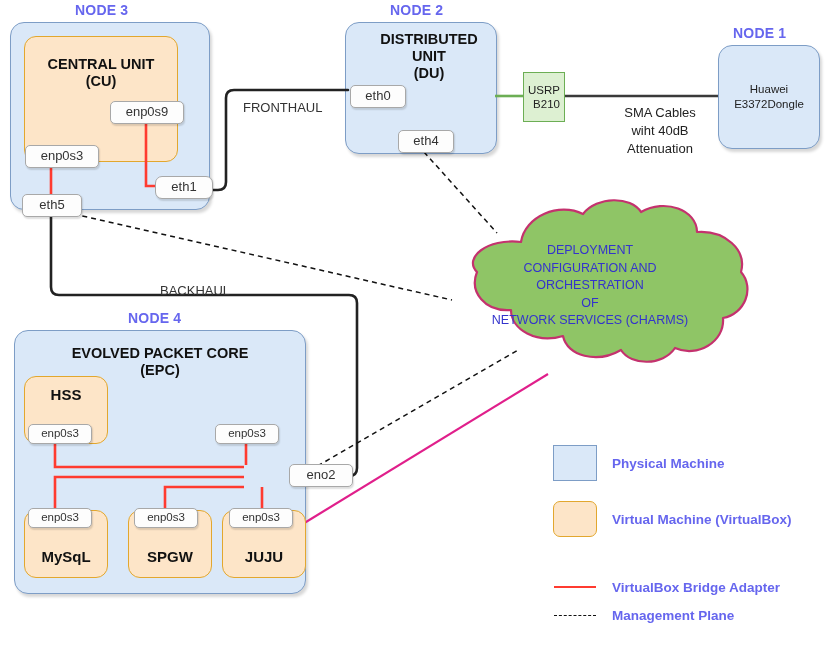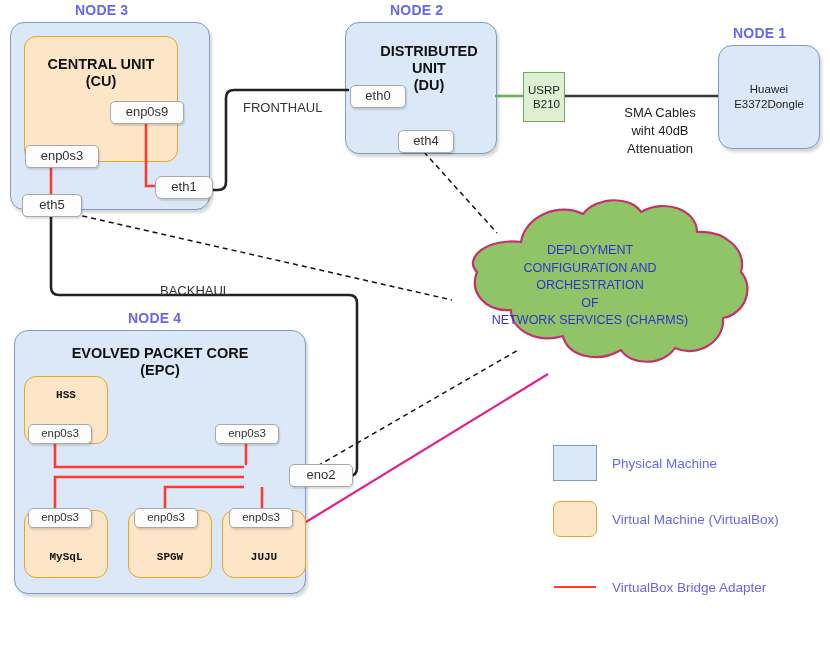--- a/index.html
+++ b/index.html
@@ -79,21 +79,21 @@
   }
   .vm-title {
     position: absolute;
     left: 0; right: 0;
     text-align: center;
     color: #111111;
     font-weight: bold;
     white-space: pre-line;
   }
   .vm-big { font-size: 14.5px; line-height: 17px; }
-  .vm-small { font-size: 11px; line-height: 16px; font-family: Liberation Mono, monospace; }
+  .vm-small { font-size: 15px; line-height: 16px; }
 
   
   .port {
     position: absolute;
     background: #fdfdfd;
     border: 1px solid #a8a8a8;
     border-radius: 5px;
     color: #333333;
     font-size: 13px;
     line-height: 20px;
@@ -146,21 +146,21 @@
     left: 0; right: 0;
     text-align: center;
     color: #3333cc;
     font-size: 12.5px;
     line-height: 17.5px;
     font-weight: normal;
     white-space: pre-line;
   }
 
   
-  #legend { position: absolute; z-index: 5; }
+  #legend { position: absolute; z-index: 5; font-weight: bold; }
   .lg-row {
     position: absolute;
     display: flex;
     align-items: center;
     height: 34px;
   }
   .lg-key {
     width: 46px;
     display: flex;
     align-items: center;
@@ -238,21 +238,21 @@
   </svg>
 
   <div class="port" style="left:110px; top:101px; width:72px;">enp0s9</div>
   <div class="port" style="left:25px; top:145px; width:72px;">enp0s3</div>
   <div class="port" style="left:155px; top:176px; width:56px;border-radius:7px;">eth1</div>
   <div class="port" style="left:22px; top:194px; width:58px;">eth5</div>
 
   <div class="node-label" style="left:390px; top:2px;">NODE 2</div>
 
   <div class="pm" style="left:345px; top:22px; width:150px; height:130px;">
-    <div class="pm-title" style="top:20px;padding-left:16px;">DISTRIBUTED UNIT
+    <div class="pm-title" style="top:8px;padding-left:16px;">DISTRIBUTED UNIT
 (DU)</div>
   </div>
 
   <div class="port" style="left:350px; top:85px; width:54px;">eth0</div>
   <div class="port" style="left:398px; top:130px; width:54px;">eth4</div>
 
   <div class="usrp" style="left:523px; top:72px; width:40px; height:48px;">USRP
 B210</div>
 
   <div class="sma-caption" style="left:592px; top:104px; width:136px;">SMA Cables
@@ -336,20 +336,26 @@
       <div class="lg-text">Virtual Machine (VirtualBox)</div>
     </div>
 
     <div class="lg-row" style="left:0; top:124px;">
       <div class="lg-key">
         <div class="lg-line-red"></div>
       </div>
       <div class="lg-text">VirtualBox Bridge Adapter</div>
     </div>
 
+    <div class="lg-row" style="left:0; top:152px;">
+      <div class="lg-key">
+        <div class="lg-line-dash"></div>
+      </div>
+      <div class="lg-text">Management Plane</div>
+    </div>
 
     <div class="lg-row" style="left:0; top:192px;">
 
       <div class="lg-text">USB 3.0</div>
     </div>
   </div>
 
 </div>
 
 </body></html>

